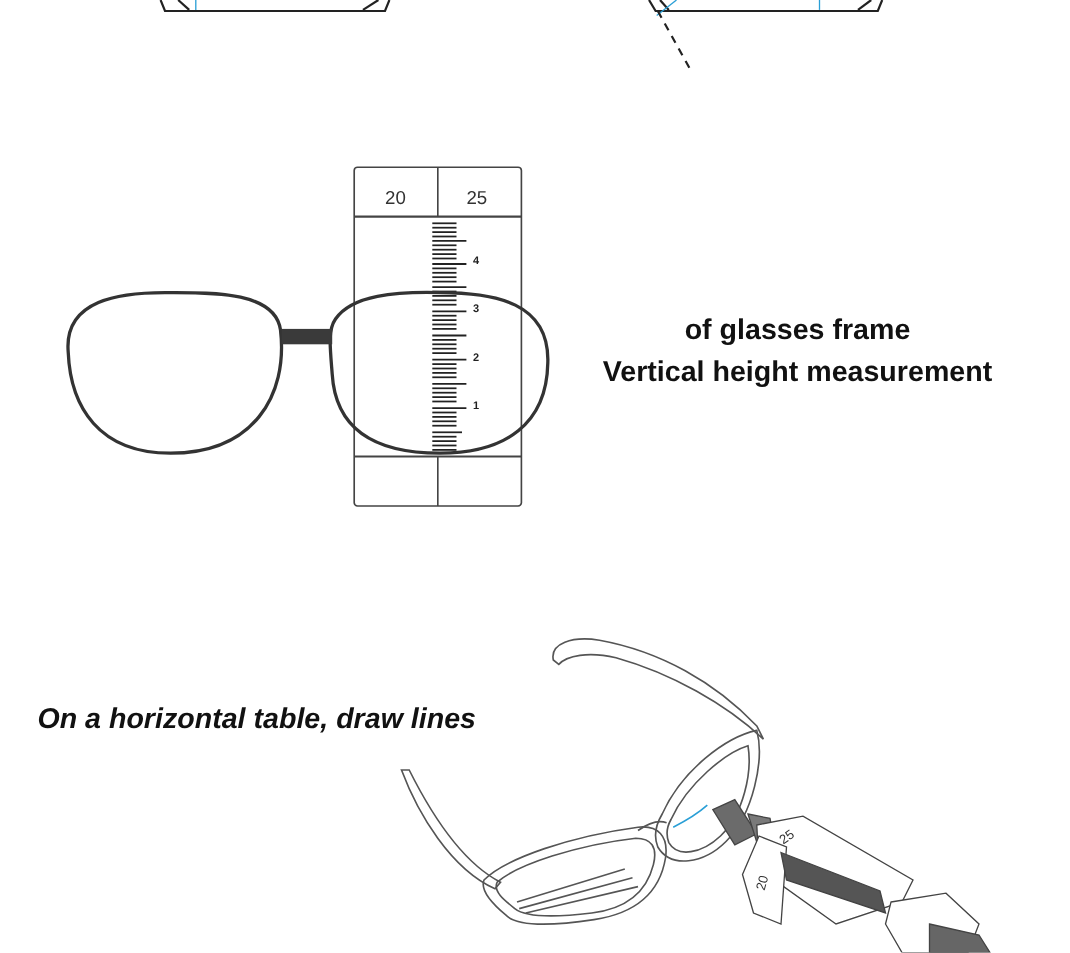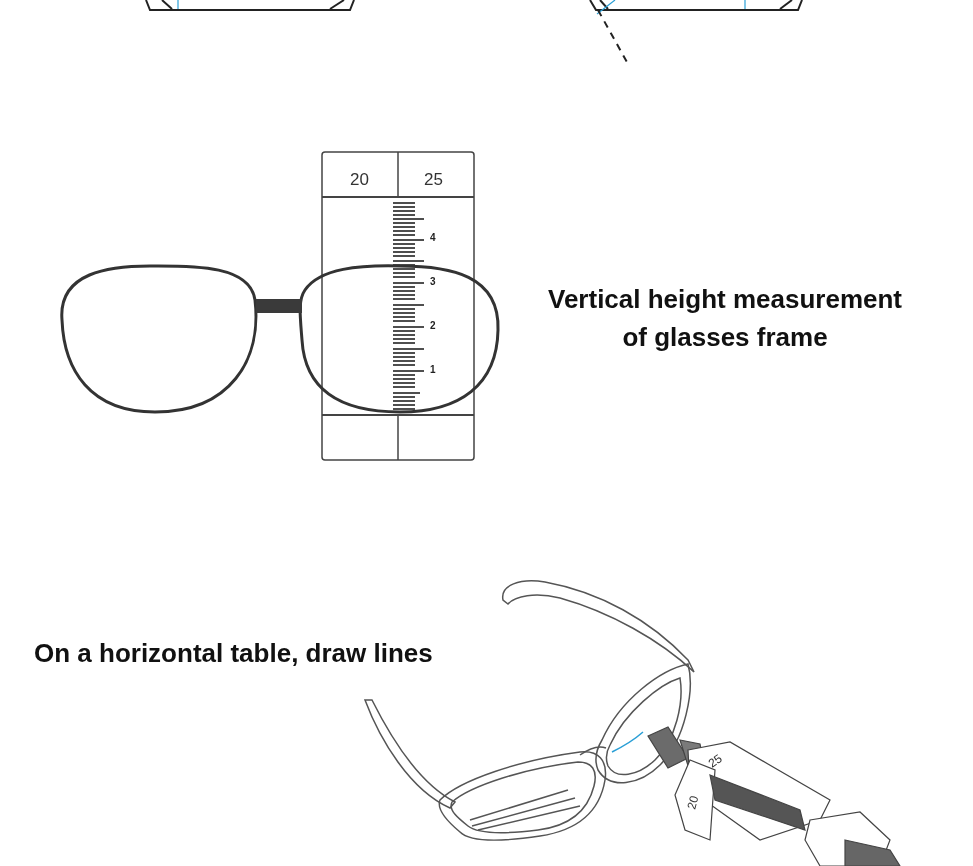--- a/index.html
+++ b/index.html
@@ -1,21 +1,21 @@
 <!DOCTYPE html>
 <html><head>
 <meta charset="utf-8">
 <style>
   html, body { margin:0; padding:0; background:#ffffff; }
   body { width:973px; height:866px; position:relative; overflow:hidden; font-family:"Liberation Sans", sans-serif; }
   .abs { position:absolute; }
   svg { position:absolute; left:0; top:0; }
   .caption { position:absolute; font-weight:bold; color:#111; font-family:"Liberation Sans", sans-serif; }
   .cap1 { left:510px; top:280px; width:430px; text-align:center; font-size:26px; line-height:38px; }
-  .cap2 { left:34px; top:636px; font-size:26px; line-height:34px; white-space:nowrap; }
+  .cap2 { left:34px; top:636px; font-size:26px; line-height:34px; white-space:nowrap;font-style:italic; }
 </style>
 </head>
 <body>
 
 <svg width="973" height="866" viewBox="0 0 973 866">
 
   <g stroke="#222" fill="none" stroke-width="2">
     <polyline points="146,0 150,10 350,10 354,0"></polyline>
     <line x1="162" y1="0" x2="172" y2="9"></line>
     <line x1="330" y1="9" x2="344" y2="0"></line>
@@ -101,22 +101,22 @@
 </svg>
 
 <div class="abs" style="left:350px;top:170px;font-size:17px;color:#333;font-family:'Liberation Sans',sans-serif;">20</div>
 <div class="abs" style="left:424px;top:170px;font-size:17px;color:#333;font-family:'Liberation Sans',sans-serif;">25</div>
 <div class="abs" style="left:430px;top:232px;font-size:10px;font-weight:bold;color:#222;">4</div>
 <div class="abs" style="left:430px;top:276px;font-size:10px;font-weight:bold;color:#222;">3</div>
 <div class="abs" style="left:430px;top:320px;font-size:10px;font-weight:bold;color:#222;">2</div>
 <div class="abs" style="left:430px;top:364px;font-size:10px;font-weight:bold;color:#222;">1</div>
 
 <div class="caption cap1">
+  <div>of glasses frame</div>
   <div>Vertical height measurement</div>
-  <div>of glasses frame</div>
 </div>
 
 <div class="caption cap2">On a horizontal table, draw lines</div>
 
 <svg width="973" height="866" viewBox="0 0 973 866">
   <g stroke="#555" fill="none" stroke-width="1.5">
 
     <path d="M503,600 C500,585 520,578 545,582 C600,592 650,620 688,660 L694,672 C660,640 610,612 560,598 C535,592 515,596 508,604 Z"></path>
 
     <path d="M365,700 C380,740 410,790 450,808 L455,802 C420,784 392,740 372,700 Z"></path>

